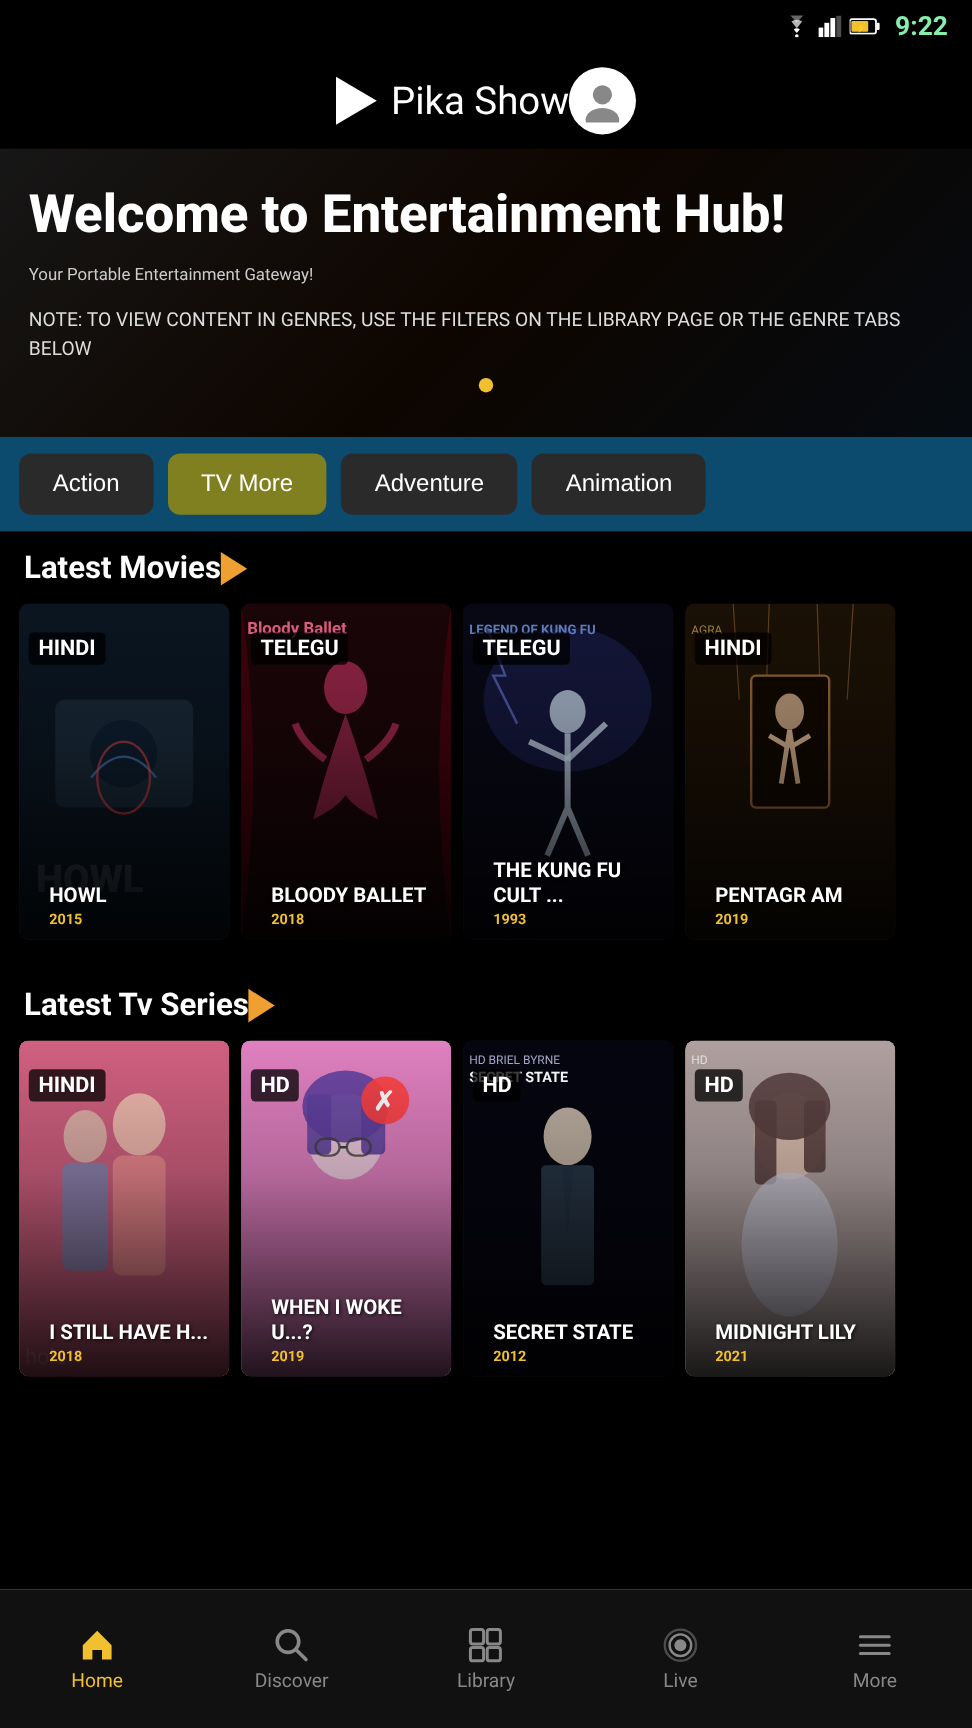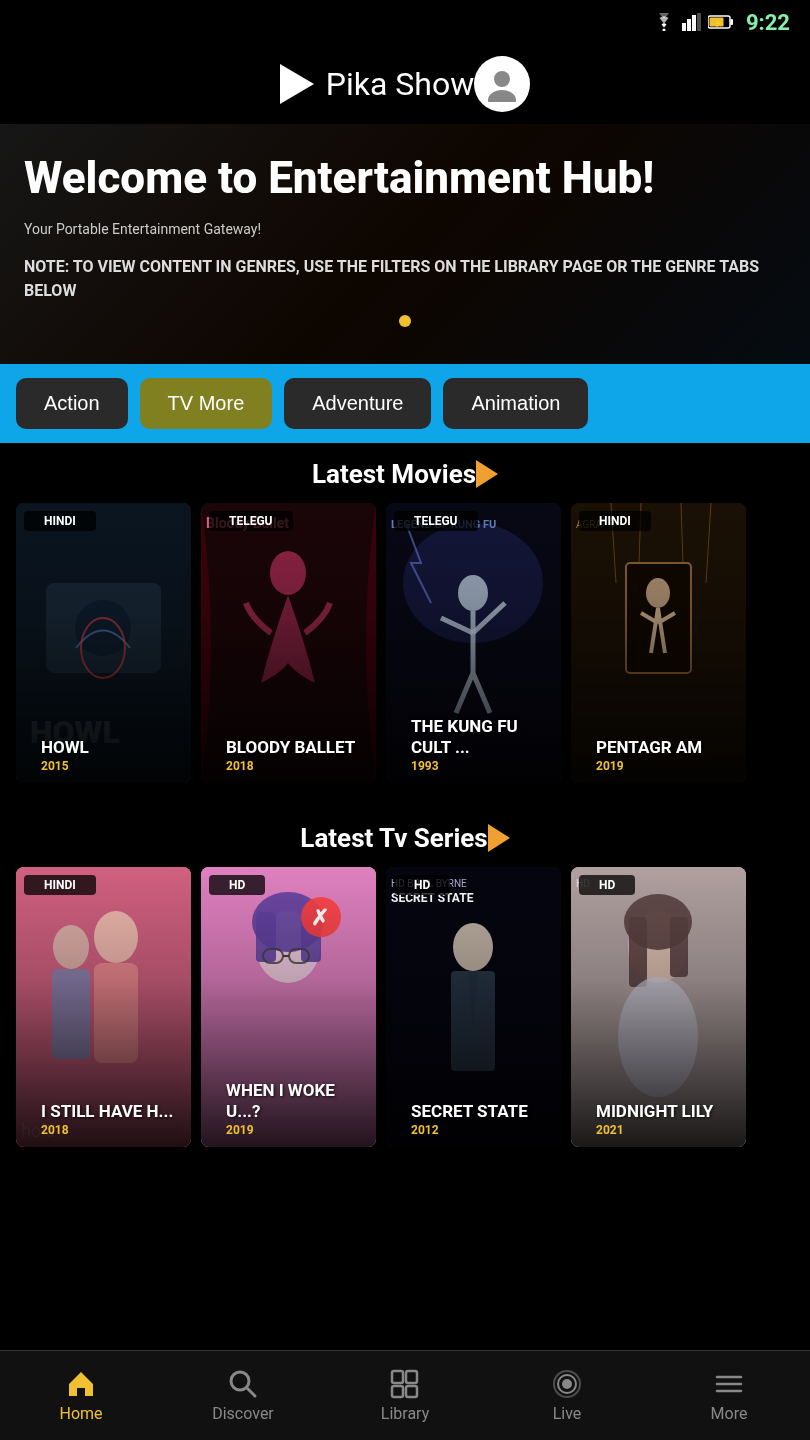--- a/index.html
+++ b/index.html
@@ -93,21 +93,20 @@
     .hero-subtitle {
       font-size: 14px;
       color: #ccc;
       margin-bottom: 18px;
       margin-top: 16px;
     }
     .hero-note {
       font-size: 16px;
       color: #ddd;
       line-height: 1.5;
-      font-weight: bold;
     }
     .hero-indicator {
       display: flex;
       justify-content: center;
       padding: 12px 0 4px;
       position: relative;
       z-index: 1;
     }
     .dot {
       width: 12px;
@@ -116,21 +115,21 @@
       background: #f0c030;
     }
 
     
     .genre-tabs {
       display: flex;
       padding: 14px 16px;
       gap: 12px;
       overflow-x: auto;
       scrollbar-width: none;
-      background: #0ea5e9;
+      background: #0c4a6e;
     }
     .genre-tabs::-webkit-scrollbar { display: none; }
     .genre-tab {
       padding: 14px 28px;
       border-radius: 10px;
       font-size: 20px;
       font-weight: 500;
       white-space: nowrap;
       cursor: pointer;
       border: none;
@@ -146,21 +145,21 @@
     }
 
     
     .section {
       padding: 16px 0 8px;
       background: #000;
     }
     .section-header {
       display: flex;
       align-items: center;
-      justify-content: center;
+      justify-content: flex-start;
       padding: 0 20px 14px;
     }
     .section-title {
       font-size: 26px;
       font-weight: 700;
       color: #fff;
     }
     .arrow-right {
       width: 0;
       height: 0;
@@ -188,27 +187,27 @@
       background: #222;
       height: 280px;
     }
     .card-overlay {
       position: absolute;
       inset: 0;
       background: linear-gradient(to top, rgba(0,0,0,0.85) 0%, rgba(0,0,0,0.2) 60%, transparent 100%);
     }
     .card-badge {
       position: absolute;
-      top: 8px;
+      top: 24px;
       left: 8px;
       background: rgba(0,0,0,0.75);
       color: #fff;
-      font-size: 12px;
+      font-size: 18px;
       font-weight: 700;
-      padding: 3px 20px;
+      padding: 3px 8px;
       border-radius: 4px;
     }
     .card-info {
       position: absolute;
       bottom: 10px;
       left: 25px;
       right: 8px;
     }
     .card-title {
       font-size: 17px;
@@ -237,21 +236,21 @@
     
     .bottom-nav {
       position: fixed;
       bottom: 0;
       left: 0;
       width: 810px;
       background: #111;
       display: flex;
       align-items: center;
       justify-content: space-around;
-      height: 90px;
+      height: 116px;
       border-top: 1px solid #333;
       z-index: 100;
     }
     .nav-item {
       display: flex;
       flex-direction: column;
       align-items: center;
       gap: 4px;
       cursor: pointer;
       flex: 1;

